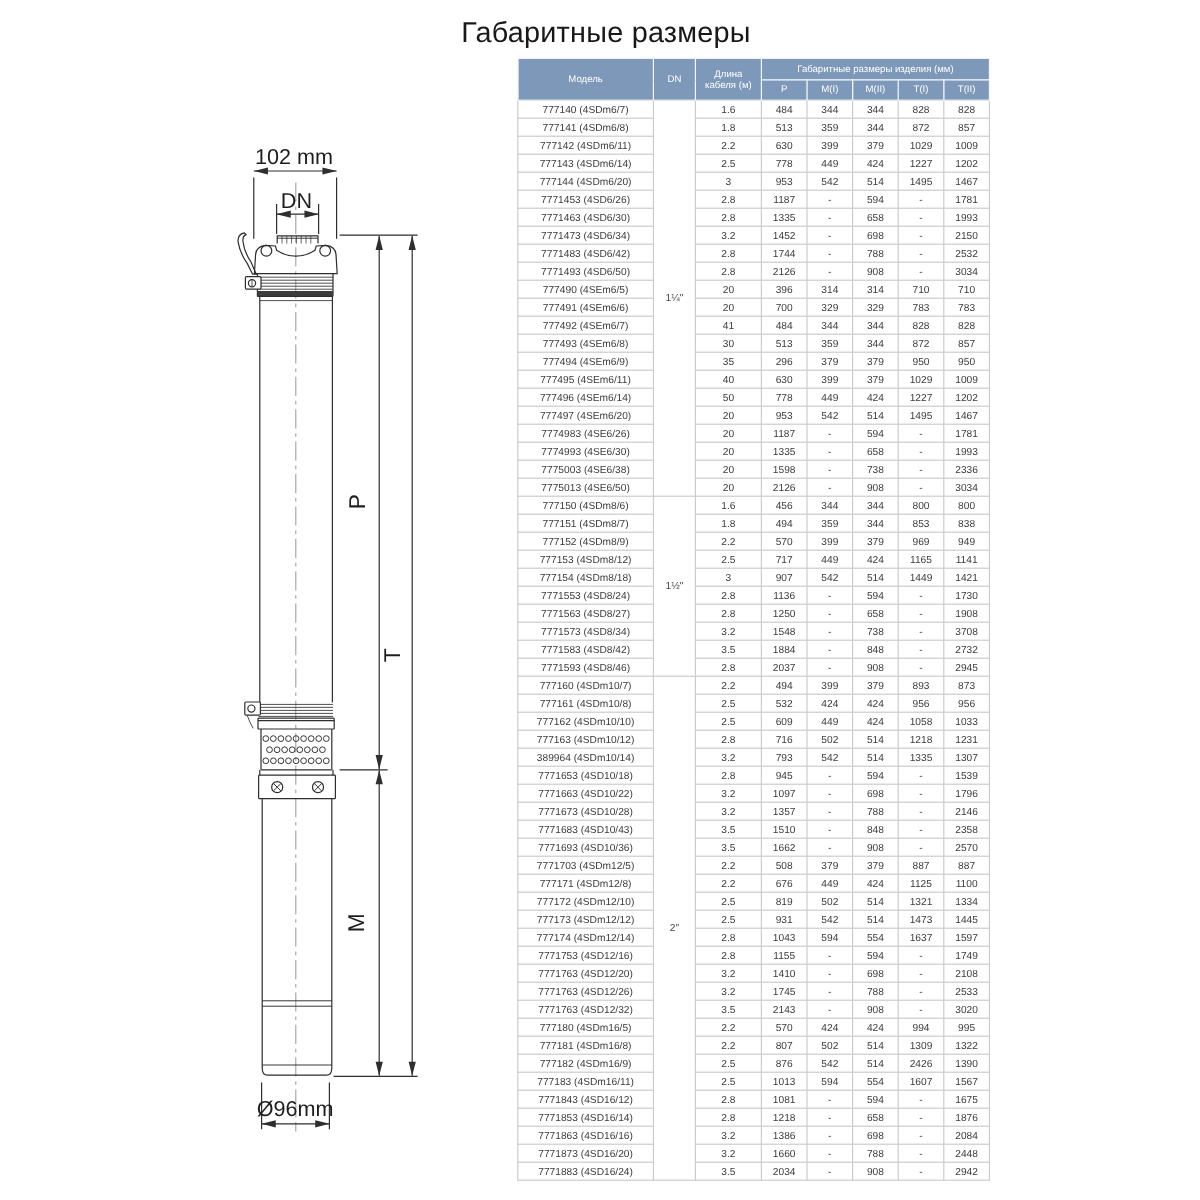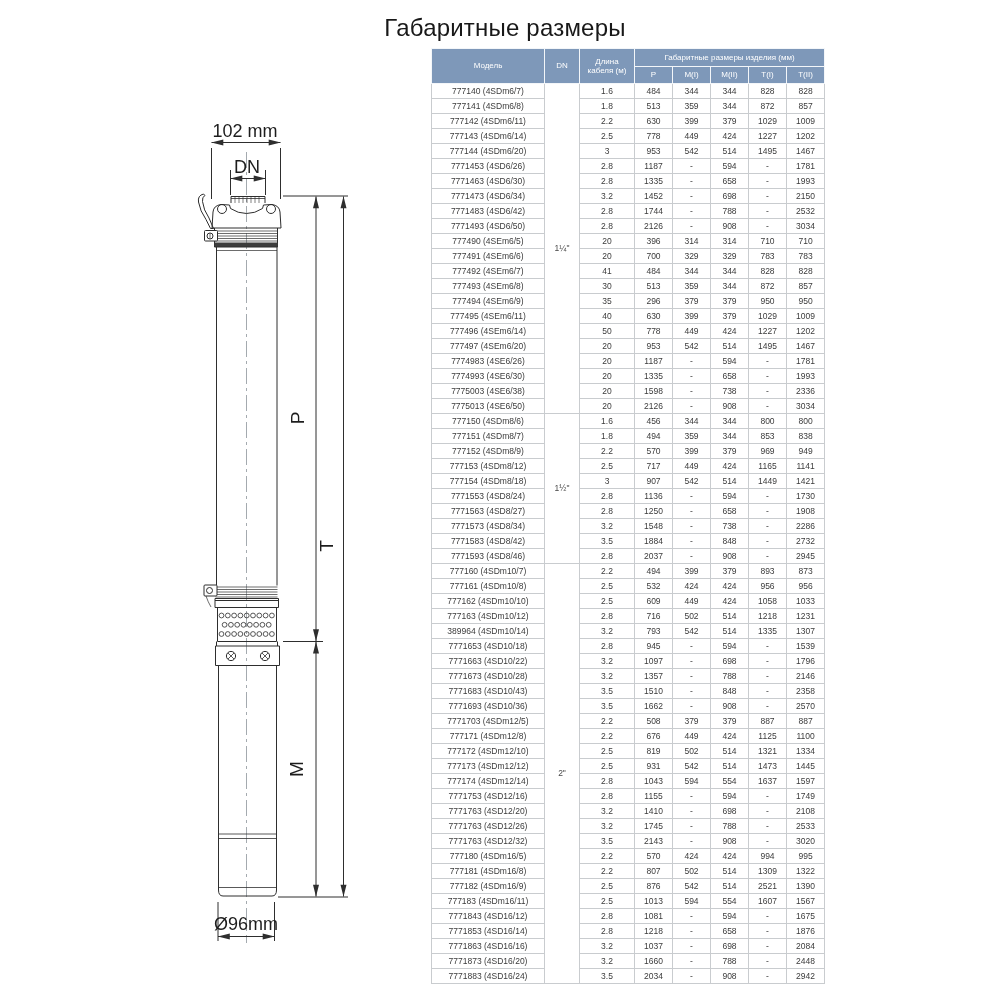--- a/index.html
+++ b/index.html
@@ -431,21 +431,21 @@
           <td>-</td>
           <td>1908</td>
         </tr>
         <tr>
           <td>7771573 (4SD8/34)</td>
           <td>3.2</td>
           <td>1548</td>
           <td>-</td>
           <td>738</td>
           <td>-</td>
-          <td>2286</td>
+          <td>3708</td>
         </tr>
         <tr>
           <td>7771583 (4SD8/42)</td>
           <td>3.5</td>
           <td>1884</td>
           <td>-</td>
           <td>848</td>
           <td>-</td>
           <td>2732</td>
         </tr>
@@ -647,21 +647,21 @@
           <td>514</td>
           <td>1309</td>
           <td>1322</td>
         </tr>
         <tr>
           <td>777182 (4SDm16/9)</td>
           <td>2.5</td>
           <td>876</td>
           <td>542</td>
           <td>514</td>
-          <td>2521</td>
+          <td>2426</td>
           <td>1390</td>
         </tr>
         <tr>
           <td>777183 (4SDm16/11)</td>
           <td>2.5</td>
           <td>1013</td>
           <td>594</td>
           <td>554</td>
           <td>1607</td>
           <td>1567</td>
@@ -680,21 +680,21 @@
           <td>2.8</td>
           <td>1218</td>
           <td>-</td>
           <td>658</td>
           <td>-</td>
           <td>1876</td>
         </tr>
         <tr>
           <td>7771863 (4SD16/16)</td>
           <td>3.2</td>
-          <td>1037</td>
+          <td>1386</td>
           <td>-</td>
           <td>698</td>
           <td>-</td>
           <td>2084</td>
         </tr>
         <tr>
           <td>7771873 (4SD16/20)</td>
           <td>3.2</td>
           <td>1660</td>
           <td>-</td>

